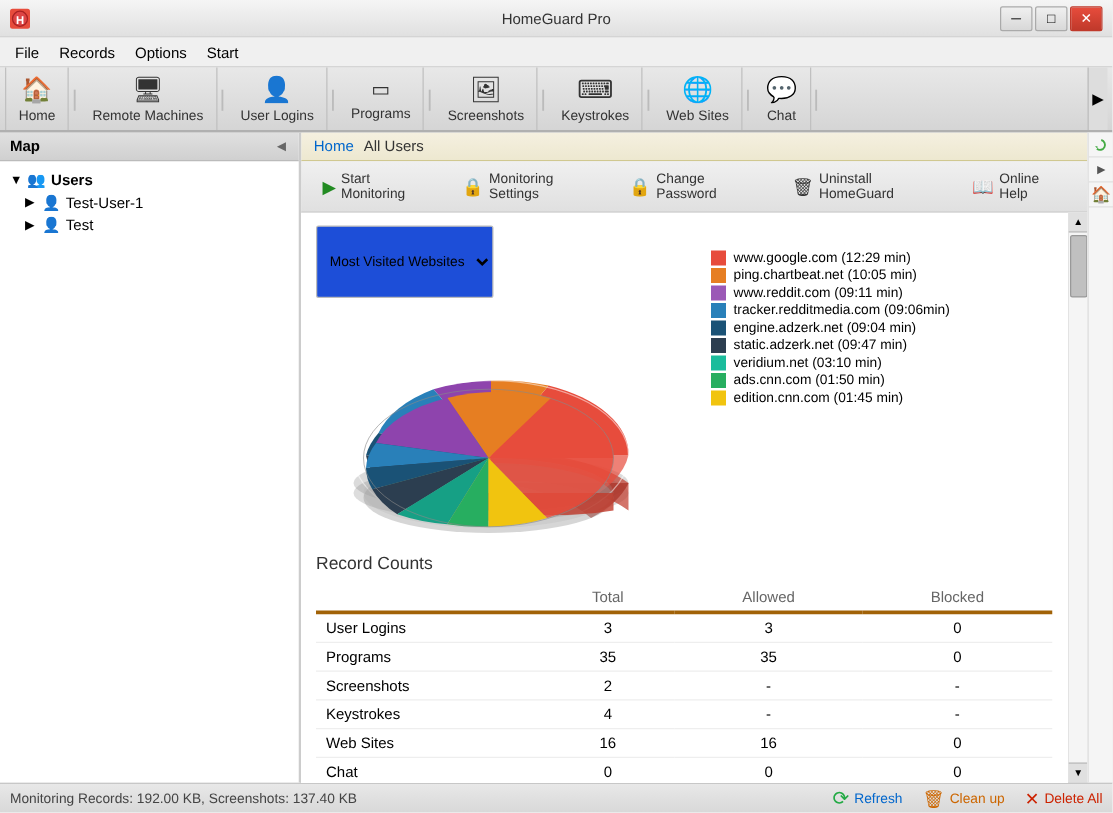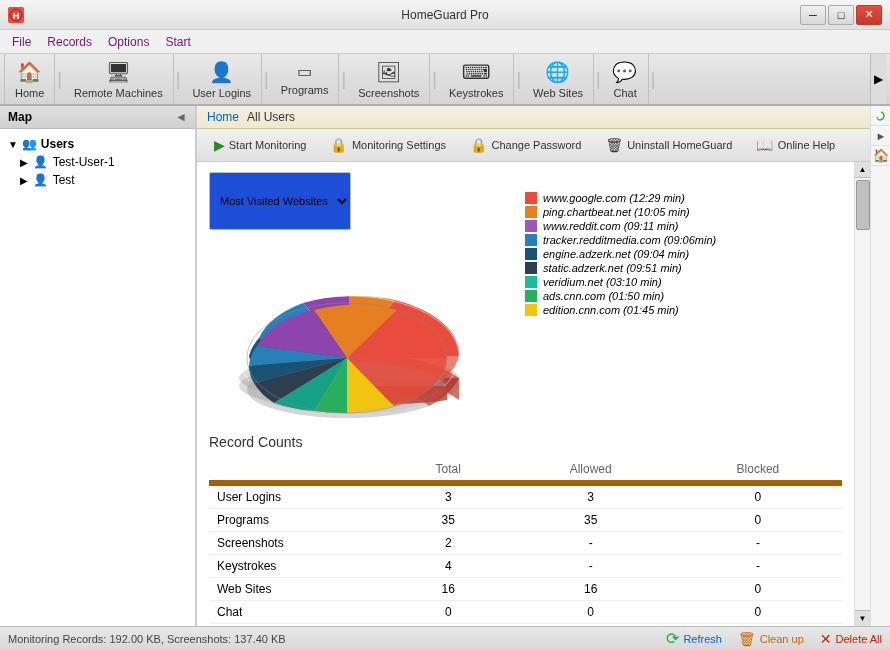--- a/index.html
+++ b/index.html
@@ -9,34 +9,34 @@
     #titlebar { background: linear-gradient(to bottom, #f5f5f5, #e0e0e0); height: 30px; display: flex; align-items: center; justify-content: space-between; border-bottom: 1px solid #ccc; padding: 0 8px; }
     #titlebar-left { display: flex; align-items: center; gap: 6px; }
     #titlebar-logo { width: 16px; height: 16px; background: #e74c3c; border-radius: 2px; display: flex; align-items: center; justify-content: center; color: white; font-size: 10px; font-weight: bold; }
     #titlebar-title { font-size: 12px; color: #333; position: absolute; left: 50%; transform: translateX(-50%); }
     #titlebar-controls { display: flex; gap: 2px; }
     .title-btn { width: 26px; height: 20px; border: 1px solid #aaa; background: linear-gradient(to bottom, #f0f0f0, #d8d8d8); cursor: pointer; display: flex; align-items: center; justify-content: center; font-size: 11px; border-radius: 2px; }
     .title-btn.close { background: linear-gradient(to bottom, #e74c3c, #c0392b); color: white; border-color: #c0392b; }
 
     
     #menubar { background: #f0f0f0; height: 24px; display: flex; align-items: center; padding: 0 4px; border-bottom: 1px solid #ccc; }
-    .menu-item { padding: 2px 8px; cursor: pointer; font-size: 12px; color: #701a75; }
+    .menu-item { padding: 2px 8px; cursor: pointer; font-size: 12px; color: #000000; }
 
     
     #toolbar { background: linear-gradient(to bottom, #e8e8e8, #d5d5d5); height: 52px; display: flex; align-items: center; border-bottom: 2px solid #b0b0b0; padding: 0 4px; }
     .toolbar-item { display: flex; flex-direction: column; align-items: center; padding: 4px 10px; cursor: pointer; border-right: 1px solid #c0c0c0; height: 100%; justify-content: center; gap: 3px; font-size: 11px; color: #333; }
     .toolbar-item:first-child { border-left: 1px solid #c0c0c0; }
     .toolbar-icon { font-size: 20px; }
     .toolbar-scroll { width: 16px; display: flex; flex-direction: column; align-items: center; justify-content: center; background: #ddd; border-left: 1px solid #bbb; height: 100%; cursor: pointer; }
 
     
     #main { display: flex; height: calc(650px - 30px - 24px - 52px - 24px - 24px); }
 
     
-    #left-panel { width: 196px; background: white; border-right: 1px solid #ccc; display: flex; flex-direction: column; }
+    #left-panel { width: 240px; background: white; border-right: 1px solid #ccc; display: flex; flex-direction: column; }
     #map-header { background: linear-gradient(to bottom, #e0e0e0, #d0d0d0); padding: 4px 8px; font-weight: bold; font-size: 12px; display: flex; justify-content: space-between; border-bottom: 1px solid #bbb; }
     #map-header-pin { cursor: pointer; color: #666; }
     #tree-area { padding: 6px 4px; flex: 1; }
     .tree-root { display: flex; align-items: center; gap: 4px; padding: 2px 4px; font-weight: bold; cursor: pointer; }
     .tree-node { display: flex; align-items: center; gap: 4px; padding: 2px 4px 2px 16px; cursor: pointer; }
 
     
     #right-content { flex: 1; display: flex; flex-direction: column; overflow: hidden; }
     
     
@@ -46,32 +46,32 @@
     
     #action-bar { background: linear-gradient(to bottom, #f0f0f0, #e0e0e0); padding: 4px 8px; border-bottom: 1px solid #ccc; display: flex; align-items: center; gap: 6px; }
     .action-btn { display: flex; align-items: center; gap: 4px; padding: 3px 8px; cursor: pointer; font-size: 11px; color: #333; border: 1px solid transparent; border-radius: 2px; }
     .action-icon { font-size: 14px; }
     
     
     #chart-section { display: flex; gap: 16px; margin-bottom: 16px; }
     #chart-controls { margin-bottom: 8px; }
     #chart-dropdown { padding: 21px 6px; border: 1px solid #bbb; background: #1d4ed8; font-size: 11px; cursor: pointer; border-radius: 2px; }
     #chart-container { width: 280px; height: 180px; position: relative; }
-    #chart-legend { flex: 1; font-size: 11px; display: flex; flex-direction: column; gap: 2px; padding-top: 20px; font-style: italic; }
+    #chart-legend { flex: 1; font-size: 11px; display: flex; flex-direction: column; gap: 2px; padding-top: 20px; }
     .legend-item { display: flex; align-items: center; gap: 6px; }
     .legend-color { width: 12px; height: 12px; flex-shrink: 0; }
 
     
     #pie-svg { width: 280px; height: 175px; }
 
     
     #record-counts { flex: 1; }
     #record-counts h3 { font-size: 14px; font-weight: normal; margin-bottom: 8px; color: #333; }
     #counts-table { width: 100%; border-collapse: collapse; font-size: 12px; }
-    #counts-table th { text-align: left; padding: 4px 8px; border-bottom: 6px solid #a16207; color: #666; font-weight: normal; }
+    #counts-table th { text-align: left; padding: 4px 8px; border-bottom: 3px solid #a16207; color: #666; font-weight: normal; }
     #counts-table th.num { text-align: center; }
     #counts-table td { padding: 4px 8px; border-bottom: 1px solid #eee; }
     #counts-table td.num { text-align: center; }
 
     
     #statusbar { background: linear-gradient(to bottom, #e8e8e8, #d8d8d8); height: 24px; border-top: 1px solid #bbb; display: flex; align-items: center; padding: 0 8px; gap: 16px; font-size: 11px; color: #444; }
     #status-left { flex: 1; }
     #status-right { display: flex; align-items: center; gap: 16px; }
     .status-action { display: flex; align-items: center; gap: 4px; cursor: pointer; color: #0066cc; }
 
@@ -302,21 +302,21 @@
             <div class="legend-item">
               <div class="legend-color" style="background:#2980b9;"></div>
               <span>tracker.redditmedia.com (09:06min)</span>
             </div>
             <div class="legend-item">
               <div class="legend-color" style="background:#1a5276;"></div>
               <span>engine.adzerk.net (09:04 min)</span>
             </div>
             <div class="legend-item">
               <div class="legend-color" style="background:#2c3e50;"></div>
-              <span>static.adzerk.net (09:51 min)</span>
+              <span>static.adzerk.net (09:47 min)</span>
             </div>
             <div class="legend-item">
               <div class="legend-color" style="background:#1abc9c;"></div>
               <span>veridium.net (03:10 min)</span>
             </div>
             <div class="legend-item">
               <div class="legend-color" style="background:#27ae60;"></div>
               <span>ads.cnn.com (01:50 min)</span>
             </div>
             <div class="legend-item">

